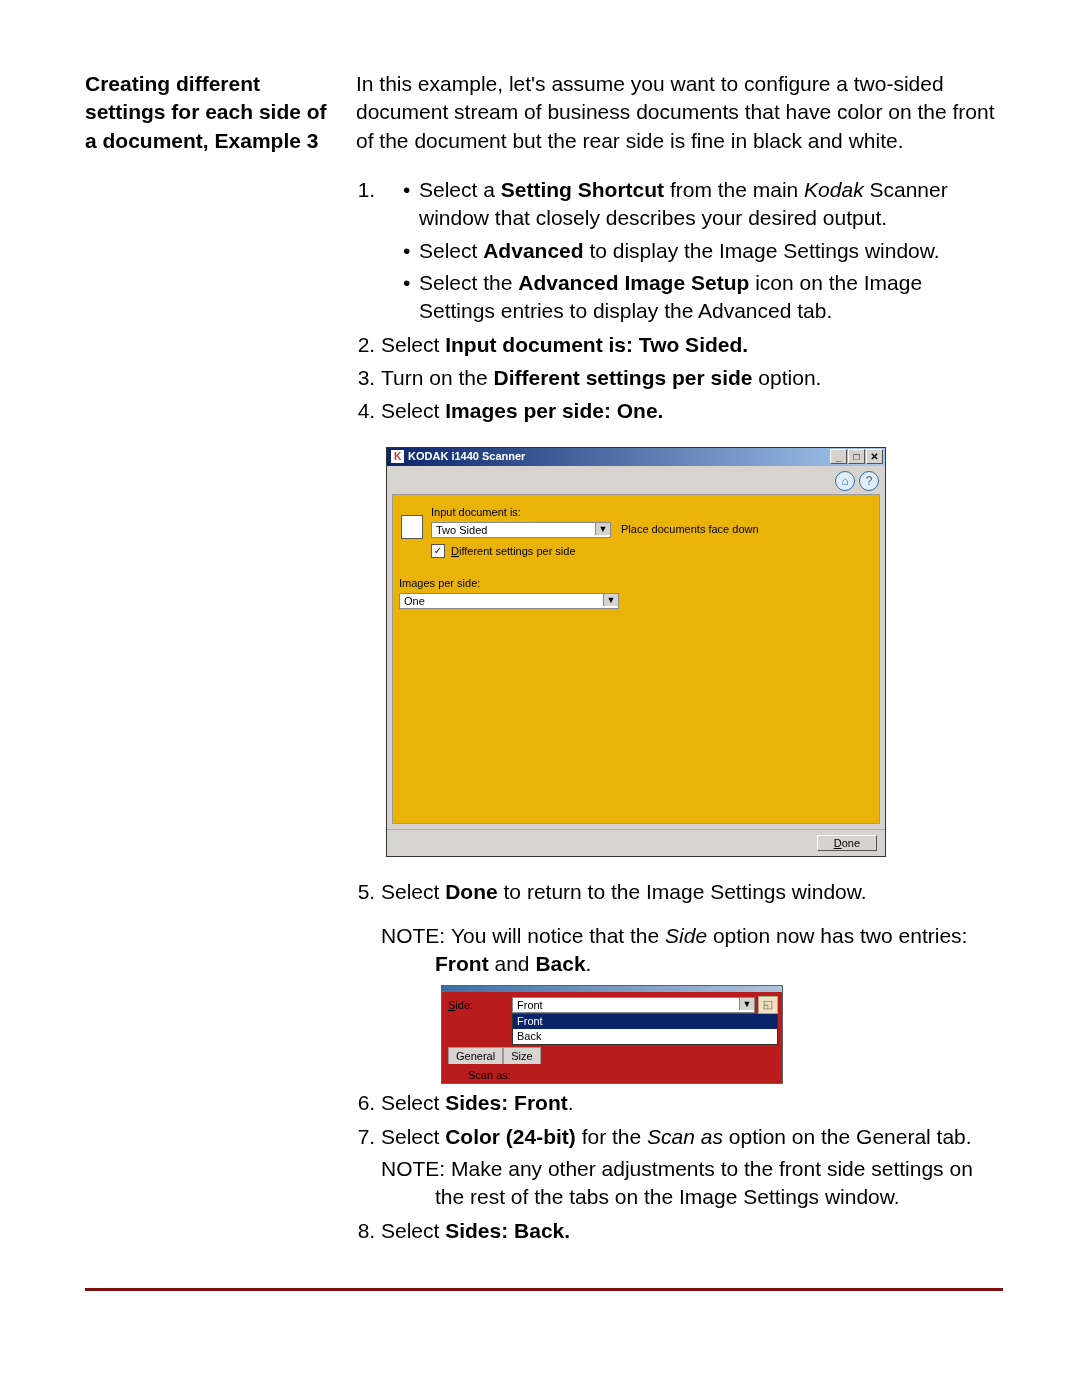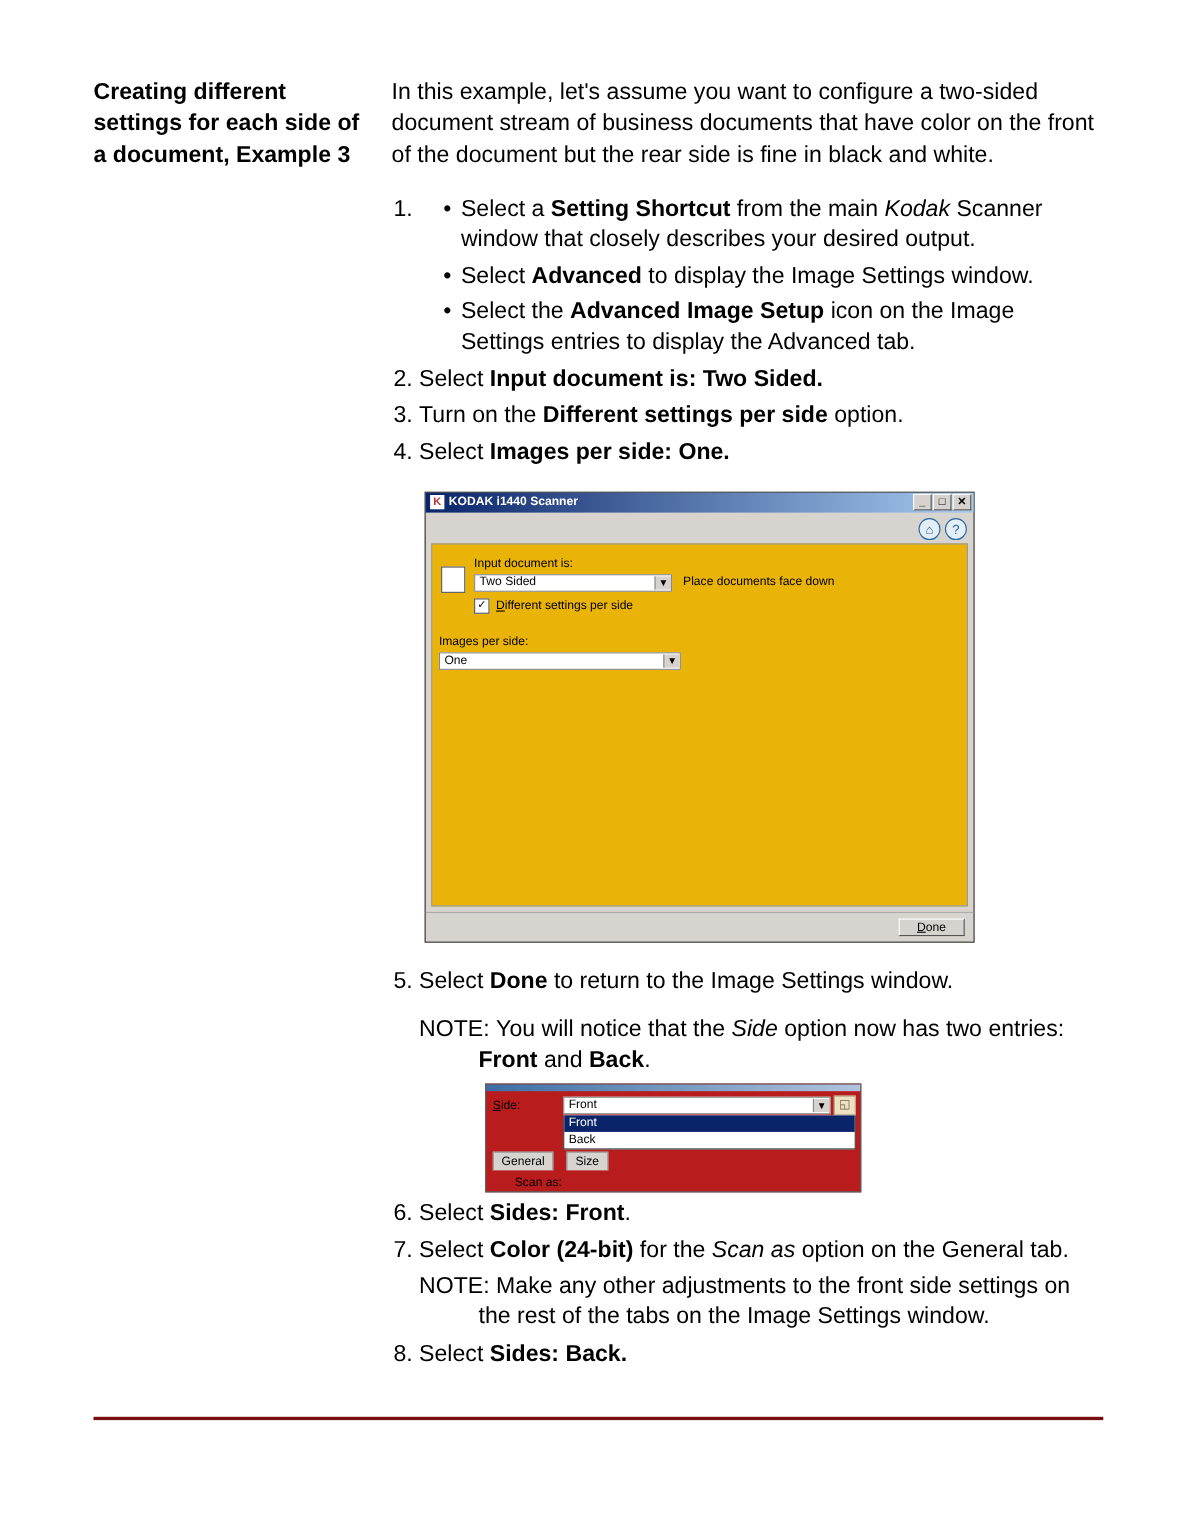--- a/index.html
+++ b/index.html
@@ -134,21 +134,21 @@
   width:20px; height:22px;
   border:1px solid #555;
   background:#fff;
 }
 .form-label { font-size:11px; }
 .select-box {
   background:#fff;
   border:1px solid #888;
   height:16px;
   display:flex;
-  align-items:center;
+  align-items:flex-start;
   box-sizing:border-box;
 }
 .select-box .sel-text { flex:1; padding:0 4px; font-size:11px; }
 .select-box .sel-btn {
   width:14px;
   background:#d6d3ce;
   border-left:1px solid #888;
   display:flex;align-items:center;justify-content:center;
   font-size:9px;
 }
@@ -206,21 +206,21 @@
   position:relative;
   margin-top:0;
   background:#fff;
   border:1px solid #333;
   border-top:none;
 }
 .drop-open div { padding:0 4px; font-size:11px; }
 .drop-open .sel { background:#0a246a; color:#fff; }
 .tabs2 {
   display:flex;
-  gap:12px;
+  gap:0;
   margin-top:2px;
   font-size:11px;
   align-items:flex-start;
 }
 .tabs2 .t2 {
   border:1px solid #999;
   border-bottom:none;
   padding:1px 7px;
   background:#d7d3ce;
 }

